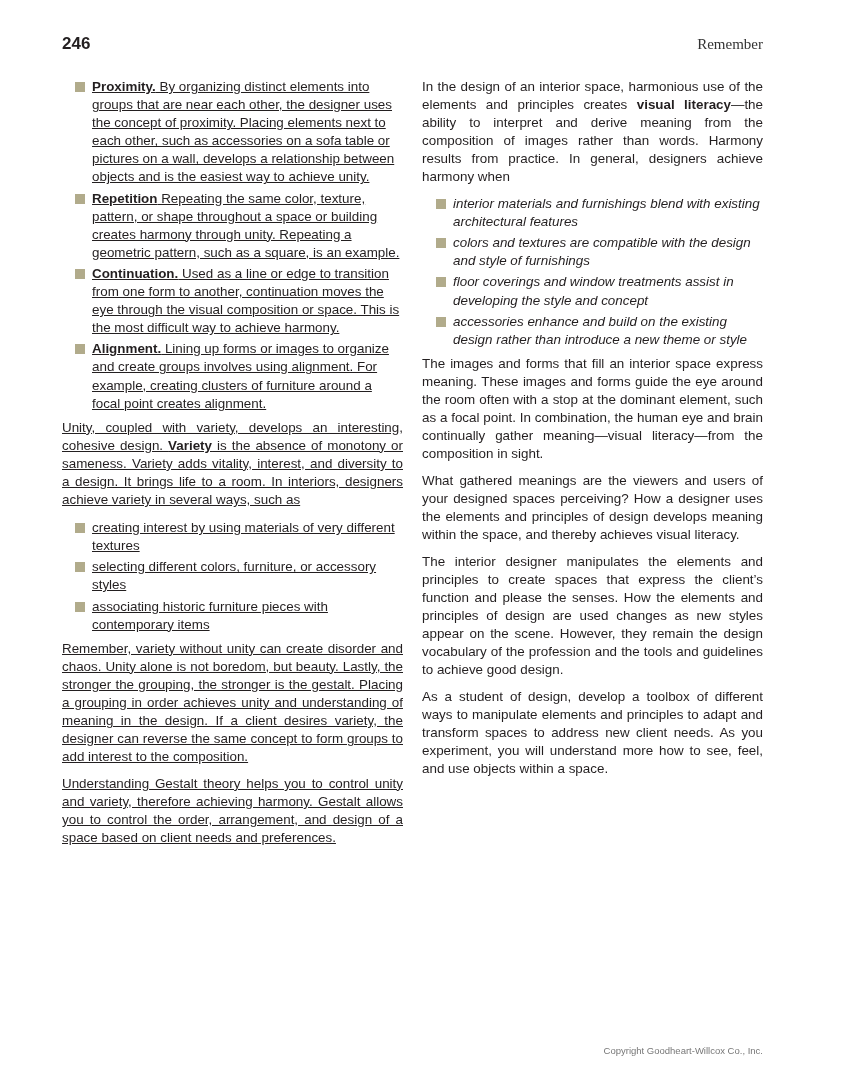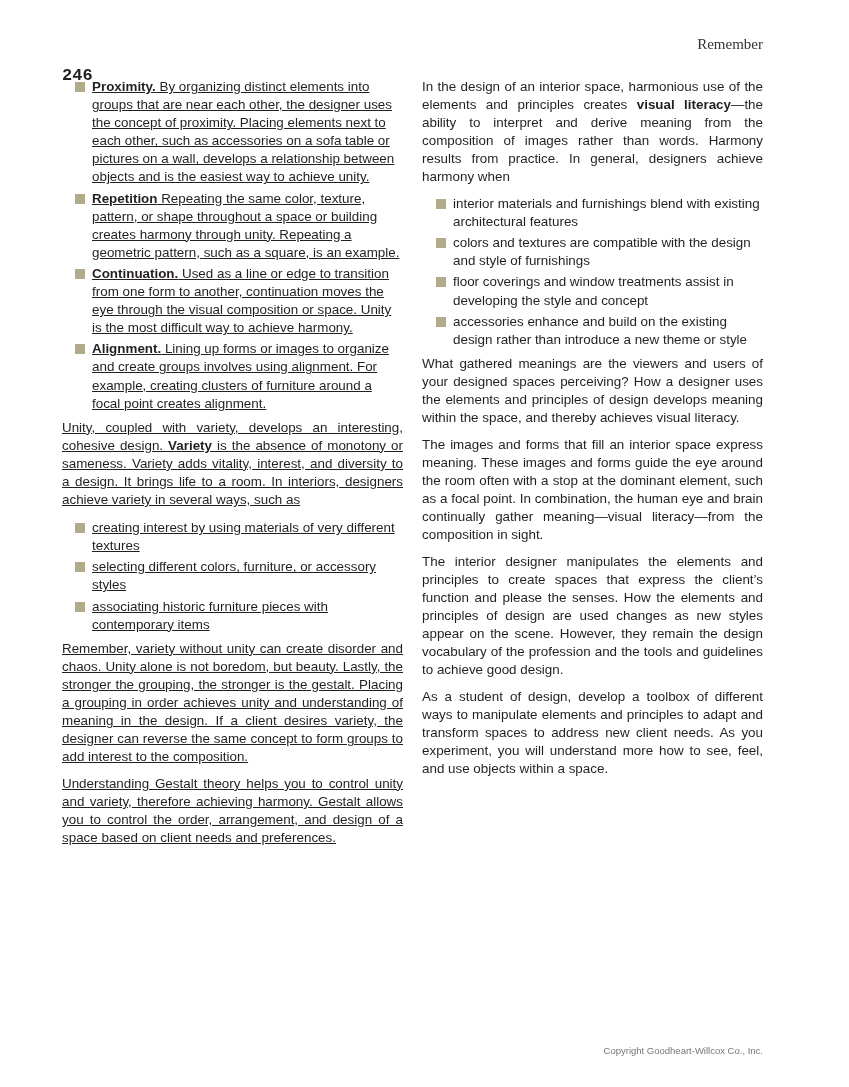--- a/index.html
+++ b/index.html
@@ -2,21 +2,21 @@
 <html><head>
   <meta charset="utf-8">
   <style>
     html, body { margin: 0; padding: 0; background: #ffffff; }
     body {
       width: 849px; height: 1087px; position: relative; overflow: hidden;
       font-family: "Liberation Sans", sans-serif; color: #231f20;
     }
     .page-number {
       position: absolute; left: 62px; top: 34px;
-      font-family: Liberation Mono, monospace; font-weight: bold; font-size: 17px; color: #231f20; margin-top: 32px;
+      font-family: Liberation Sans, sans-serif; font-weight: bold; font-size: 17px; color: #231f20;
     }
     .running-head {
       position: absolute; right: 86px; top: 36px;
       font-family: "Liberation Serif", serif; font-size: 15px; color: #333;
     }
     .col {
       position: absolute; top: 78px; width: 341px;
       font-size: 13.4px; line-height: 18.1px;
     }
     .col-left { left: 62px; text-decoration: underline; }
@@ -50,21 +50,21 @@
     <li>
       <span class="bullet-square"></span>
       <span class="bold">Proximity.</span><span> By organizing distinct elements into groups that are near each other, the designer uses the concept of proximity. Placing elements next to each other, such as accessories on a sofa table or pictures on a wall, develops a relationship between objects and is the easiest way to achieve unity.</span>
     </li>
     <li>
       <span class="bullet-square"></span>
       <span class="bold">Repetition</span><span> Repeating the same color, texture, pattern, or shape throughout a space or building creates harmony through unity. Repeating a geometric pattern, such as a square, is an example.</span>
     </li>
     <li>
       <span class="bullet-square"></span>
-      <span class="bold">Continuation.</span><span> Used as a line or edge to transition from one form to another, continuation moves the eye through the visual composition or space. Unity is the most difficult way to achieve harmony.</span>
+      <span class="bold">Continuation.</span><span> Used as a line or edge to transition from one form to another, continuation moves the eye through the visual composition or space. This is the most difficult way to achieve harmony.</span>
     </li>
     <li>
       <span class="bullet-square"></span>
       <span class="bold">Alignment.</span><span> Lining up forms or images to organize and create groups involves using alignment. For example, creating clusters of furniture around a focal point creates alignment.</span>
     </li>
   </ul>
 
   <p><span>Unity, coupled with variety, develops an interesting, cohesive design. </span><span class="bold">Variety</span><span> is the absence of monotony or sameness. Variety adds vitality, interest, and diversity to a design. It brings life to a room. In interiors, design­ers achieve variety in several ways, such as</span></p>
 
   <ul class="bullets variety" style="margin-top:10px;">
@@ -73,27 +73,27 @@
     <li><span class="bullet-square"></span><span>associating historic furniture pieces with contemporary items</span></li>
   </ul>
 
   <p>Remember, variety without unity can create disorder and chaos. Unity alone is not boredom, but beauty. Lastly, the stronger the grouping, the stronger is the gestalt. Placing a grouping in order achieves unity and under­standing of meaning in the design. If a client desires variety, the designer can reverse the same concept to form groups to add interest to the composition.</p>
   <p>Understanding Gestalt theory helps you to control unity and variety, therefore achieving harmony. Gestalt allows you to control the order, arrangement, and design of a space based on client needs and preferences.</p>
 </div>
 
 <div class="col col-right">
   <p><span>In the design of an interior space, harmonious use of the elements and principles creates </span><span class="bold">visual literacy</span><span>—the ability to interpret and derive meaning from the composition of images rather than words. Harmony results from practice. In general, designers achieve harmony when</span></p>
 
-  <ul class="bullets" style="">
+  <ul class="bullets" style="font-style:italic;">
     <li><span class="bullet-square"></span><span>interior materials and furnishings blend with existing architectural features</span></li>
     <li><span class="bullet-square"></span></li>
     <li><span class="bullet-square"></span><span>colors and textures are compatible with the design and style of furnishings</span></li>
     <li><span class="bullet-square"></span><span>floor coverings and window treatments assist in developing the style and concept</span></li>
     <li><span class="bullet-square"></span><span>accessories enhance and build on the existing design rather than introduce a new theme or style</span></li>
   </ul>
 
+  <p>The images and forms that fill an interior space express meaning. These images and forms guide the eye around the room often with a stop at the dominant element, such as a focal point. In combination, the human eye and brain continually gather meaning—visual literacy—from the composition in sight.</p>
   <p>What gathered meanings are the viewers and users of your designed spaces perceiving? How a designer uses the elements and principles of design develops meaning within the space, and thereby achieves visual literacy.</p>
-  <p>The images and forms that fill an interior space express meaning. These images and forms guide the eye around the room often with a stop at the dominant element, such as a focal point. In combination, the human eye and brain continually gather meaning—visual literacy—from the composition in sight.</p>
   <p>The interior designer manipulates the elements and principles to create spaces that express the client’s function and please the senses. How the elements and principles of design are used changes as new styles appear on the scene. However, they remain the design vocabulary of the profession and the tools and guide­lines to achieve good design.</p>
   <p>As a student of design, develop a toolbox of different ways to manipulate elements and principles to adapt and transform spaces to address new client needs. As you experiment, you will understand more how to see, feel, and use objects within a space.</p>
 </div>
 
 <div class="footer">Copyright Goodheart-Willcox Co., Inc.</div>
 
 </body></html>

